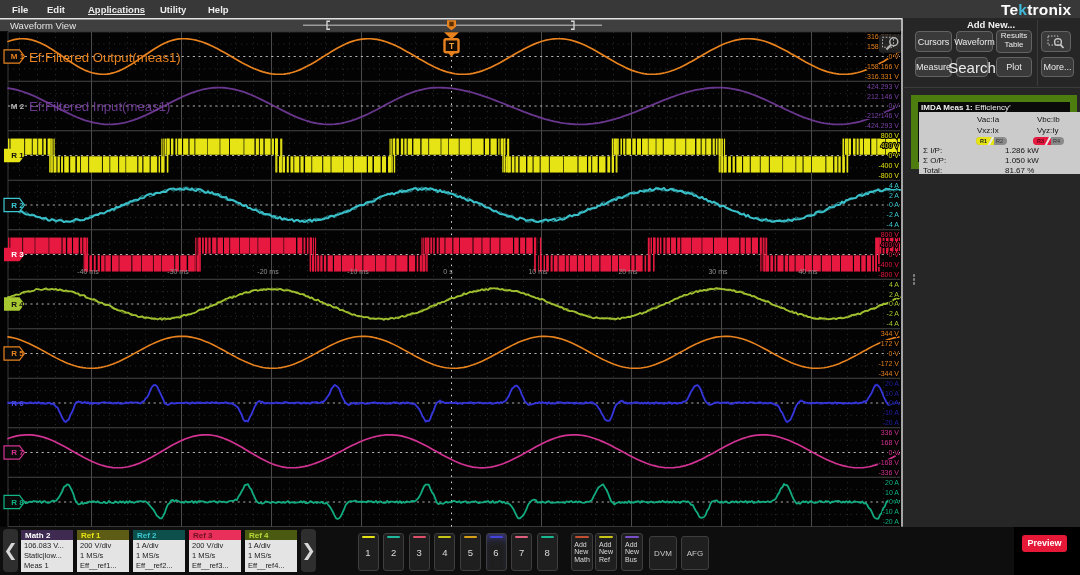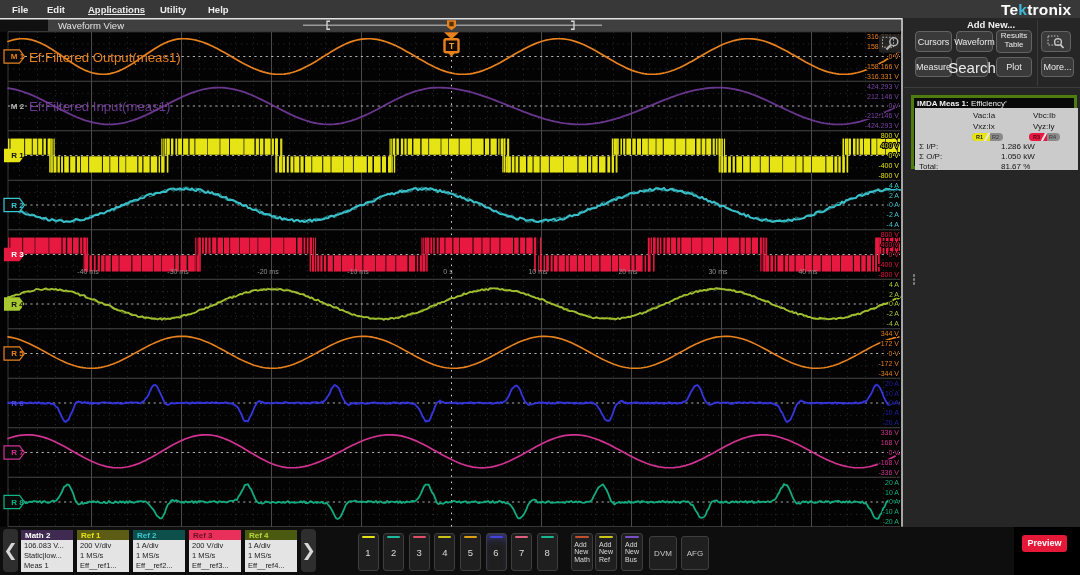--- a/index.html
+++ b/index.html
@@ -22,21 +22,21 @@
 
   <div class="abs" style="left:0;top:0;width:1080px;height:17.5px;background:#383838;color:#ececec;font-size:9.5px;font-weight:600;">
     <span class="abs" style="left:12px;top:4px;">File</span>
     <span class="abs" style="left:47px;top:4px;">Edit</span>
     <span class="abs" style="left:88px;top:4px;text-decoration:underline;">Applications</span>
     <span class="abs" style="left:160px;top:4px;">Utility</span>
     <span class="abs" style="left:208px;top:4px;">Help</span>
     <span class="abs" style="left:1001px;top:1px;font-size:15.5px;font-weight:bold;color:#fdfdfd;letter-spacing:0.2px;">Te<span style="color:#3fb8d8;">k</span>tronix</span>
   </div>
 
-  <div class="abs" style="left:0;top:17.5px;width:903px;height:13.5px;background:#3f3f3f;color:#e4e4e4;font-size:9.5px;margin-left:48px;">
+  <div class="abs" style="left:0;top:17.5px;width:903px;height:13.5px;background:#3f3f3f;color:#e4e4e4;font-size:9.5px;">
     <span class="abs" style="left:10px;top:2.5px;">Waveform View</span>
   </div>
 
   <div class="abs" style="left:903px;top:17.5px;width:177px;height:510.5px;background:#262626;"></div>
   <div class="abs" style="left:911px;top:19px;width:160px;text-align:center;color:#f2f2f2;font-weight:bold;font-size:9.5px;">Add New...</div>
   <div class="btn" style="left:915px;top:31px;width:37px;height:21px;font-size:9px;">Cursors</div>
   <div class="btn" style="left:956px;top:31px;width:37px;height:21px;font-size:9px;">Waveform</div>
   <div class="btn" style="left:996px;top:29.5px;width:36px;height:23px;font-size:8px;line-height:1.1;">Results<br>Table</div>
   <div class="btn" style="left:1041px;top:31px;width:30px;height:21px;">
     <svg width="20" height="16" viewBox="0 0 20 16">
@@ -47,21 +47,21 @@
         </g>
       </svg>
   </div>
   <div class="btn" style="left:915px;top:57px;width:37px;height:20px;font-size:9px;">Measure</div>
   <div class="btn" style="left:956px;top:57px;width:32px;height:20px;font-size:15px;">Search</div>
   <div class="btn" style="left:996px;top:57px;width:36px;height:20px;font-size:9px;">Plot</div>
   <div class="btn" style="left:1041px;top:57px;width:33px;height:20px;font-size:9px;">More...</div>
   <div class="abs" style="left:1037px;top:20px;width:1px;height:66px;background:#3c3c3c;"></div>
   <div class="abs" style="left:904px;top:87px;width:176px;height:1px;background:#3c3c3c;"></div>
 
-  <div class="abs" style="left:911px;top:95px;width:166px;height:74px;background:#0a0a0a;border:3px solid #4d7c0f;">
+  <div class="abs" style="left:911px;top:95px;width:166px;height:74px;background:#0a0a0a;border:7px solid #4d7c0f;">
     <div style="color:#f0f0f0;font-size:8px;padding:1px 0 0 3px;"><b>IMDA Meas 1:</b> Efficiency’</div>
     <div class="abs" style="left:1px;top:10px;width:163px;height:62px;background:#cbcbcb;color:#141414;font-size:8px;">
       <span class="abs" style="left:58px;top:3px;">Vac:Ia</span>
         <span class="abs" style="left:118px;top:3px;">Vbc:Ib</span>
       <span class="abs" style="left:58px;top:13.5px;">Vxz:Ix</span>
         <span class="abs" style="left:118px;top:13.5px;">Vyz:Iy</span>
 
       <div class="abs" style="left:57px;top:24.5px;width:31px;height:8px;border-radius:4px;overflow:hidden;background:#8a8a8a;">
         <div class="abs" style="left:0;top:0;width:18px;height:8px;background:#e6e414;"></div>
         <div class="abs" style="left:14px;top:-2px;width:2px;height:12px;background:#e8e8e8;transform:rotate(28deg);"></div>

